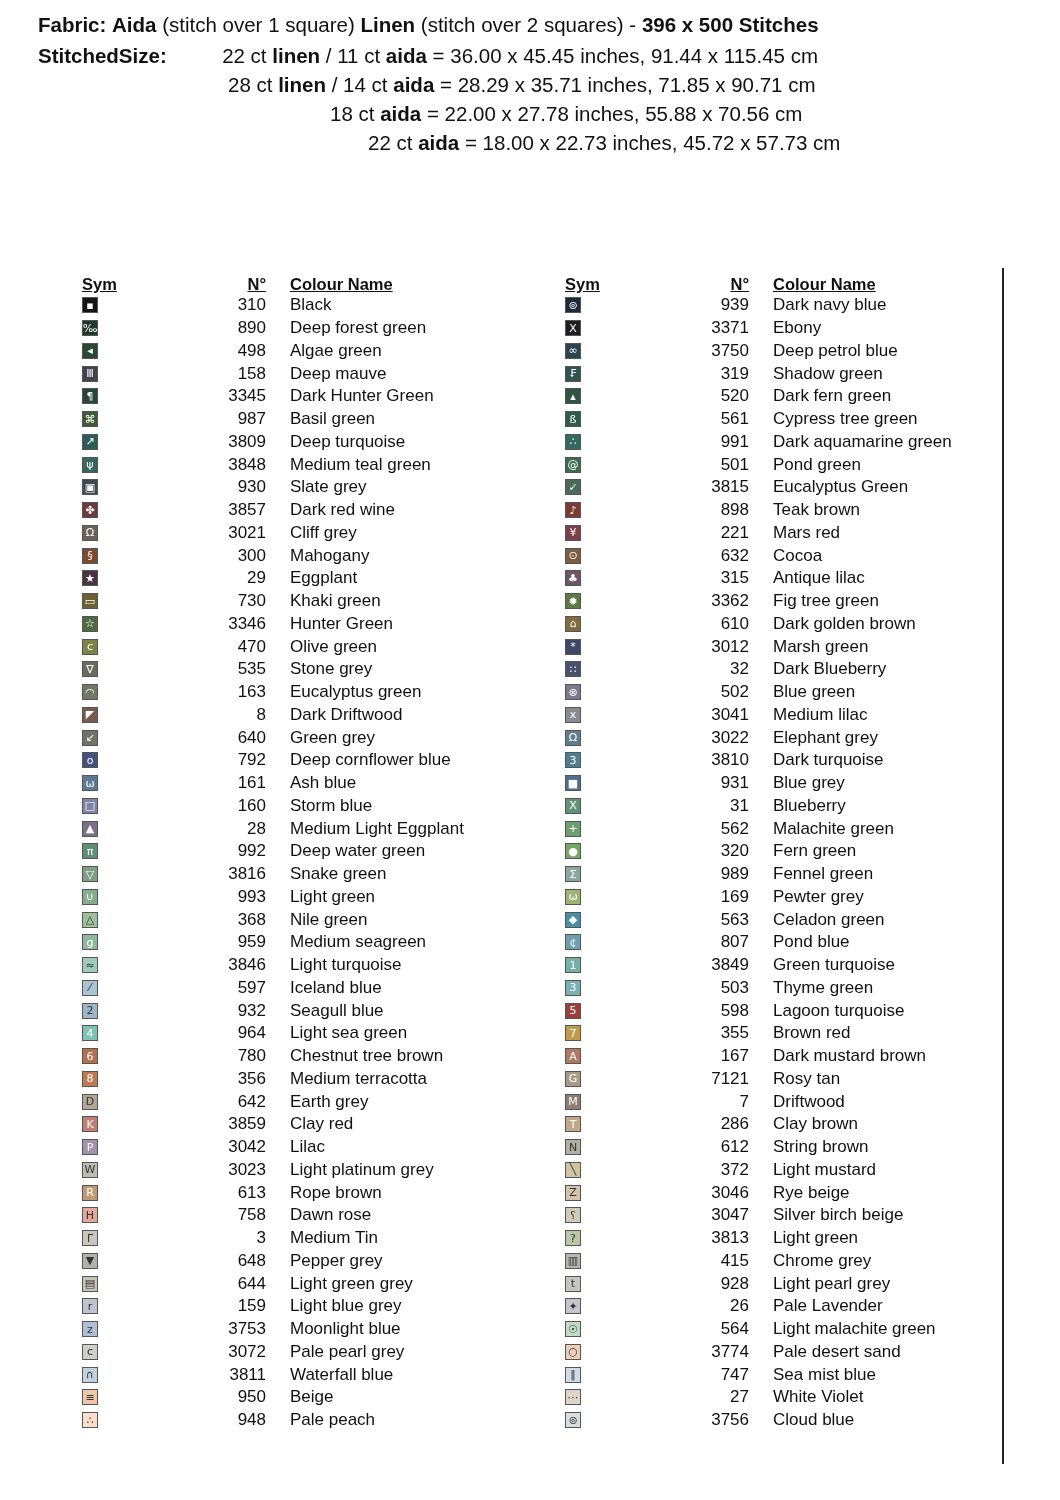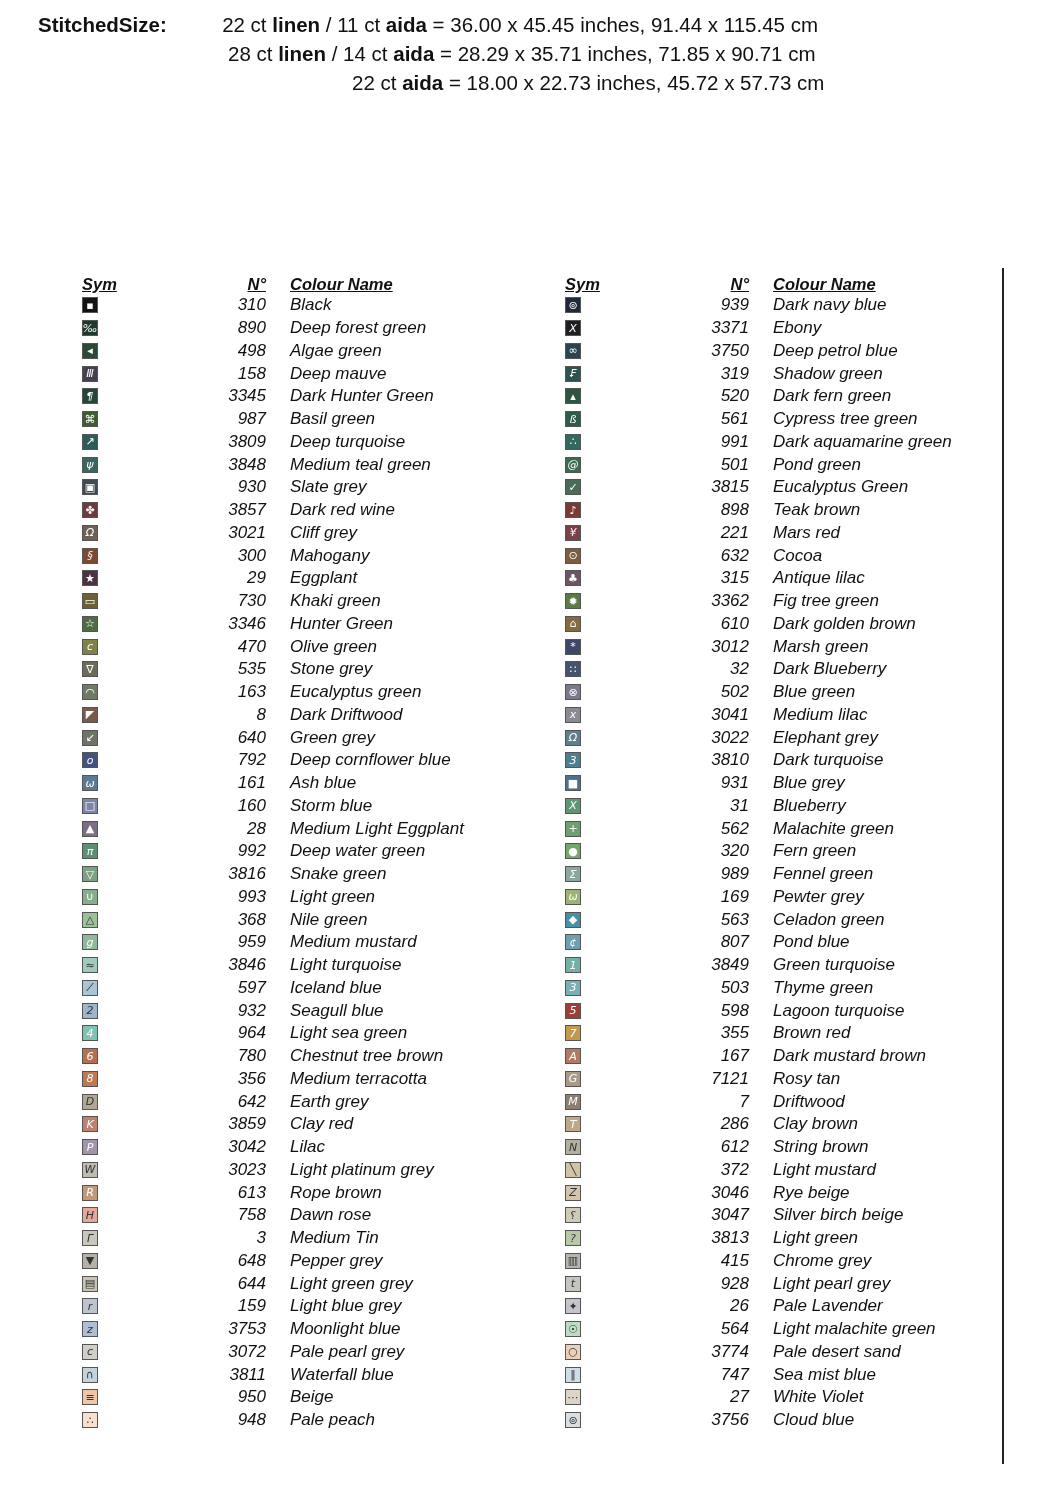--- a/index.html
+++ b/index.html
@@ -51,34 +51,33 @@
     color: #111;
     line-height: 29px;
   }
   .info-line {
     white-space: nowrap;
   }
   .info-line.l1 { padding-left: 38px; }
   .info-line.l2 { padding-left: 38px; margin-top: 2px; }
   .info-line.l3 { padding-left: 228px; }
   .info-line.l4 { padding-left: 330px; }
-  .info-line.l5 { padding-left: 352px; }
+  .info-line.l5 { padding-left: 352px; margin-left: 16px; }
   .b { font-weight: bold; }
   .lbl { font-weight: bold; }
   
   .cols {
     position: absolute;
     top: 262px;
     left: 0;
     width: 1060px;
     display: flex;
   }
   .col {
     width: 500px;
-    font-style: italic;
   }
   .col.left { margin-left: 82px; }
   .col.right { margin-left: -12px; }
   .hdr {
     display: flex;
     align-items: flex-end;
     font-size: 16.5px;
     font-weight: bold;
     color: #111;
     height: 22px;
@@ -143,20 +142,29 @@
     background: #222;
   }
 </style>
 </head>
 <body>
 
 <div class="page">
 
 
   <div class="info-block">
+    <div class="info-line l1">
+      <span class="lbl">Fabric:</span>
+      <span class="b">Aida</span>
+      <span>(stitch over 1 square)</span>
+      <span class="b">Linen</span>
+      <span>(stitch over 2 squares) -</span>
+      <span class="b">396 x 500</span>
+      <span class="b">Stitches</span>
+    </div>
     <div class="info-line l2">
       <span class="lbl">StitchedSize:</span>
       <span style="display:inline-block;width:44px"></span>
       <span>22 ct</span>
       <span class="b">linen</span>
       <span>/</span>
       <span>11 ct</span>
       <span class="b">aida</span>
       <span>=</span>
       <span>36.00 x 45.45 inches,</span>
@@ -165,20 +173,27 @@
     <div class="info-line l3">
       <span>28 ct</span>
       <span class="b">linen</span>
       <span>/</span>
       <span>14 ct</span>
       <span class="b">aida</span>
       <span>=</span>
       <span>28.29 x 35.71 inches,</span>
       <span>71.85 x 90.71 cm</span>
     </div>
+    <div class="info-line l4">
+      <span>18 ct</span>
+      <span class="b">aida</span>
+      <span>=</span>
+      <span>22.00 x 27.78 inches,</span>
+      <span>55.88 x 70.56 cm</span>
+    </div>
     <div class="info-line l5">
       <span>22 ct</span>
       <span class="b">aida</span>
       <span>=</span>
       <span>18.00 x 22.73 inches,</span>
       <span>45.72 x 57.73 cm</span>
     </div>
   </div>
 
   <div class="cols">
@@ -383,21 +398,21 @@
               <div class="swatch" style="background: rgb(156, 192, 154); color: rgb(51, 51, 51);">△</div>
             </div>
             <div class="num">368</div>
             <div class="name">Nile green</div>
           </div>
           <div class="row">
             <div class="sym">
               <div class="swatch" style="background: rgb(143, 185, 155); color: rgb(255, 255, 255);">g</div>
             </div>
             <div class="num">959</div>
-            <div class="name">Medium mustard</div>
+            <div class="name">Medium seagreen</div>
           </div>
           <div class="row">
             <div class="sym">
               <div class="swatch" style="background: rgb(158, 203, 190); color: rgb(51, 51, 51);">≈</div>
             </div>
             <div class="num">3846</div>
             <div class="name">Light turquoise</div>
           </div>
           <div class="row">
             <div class="sym">

